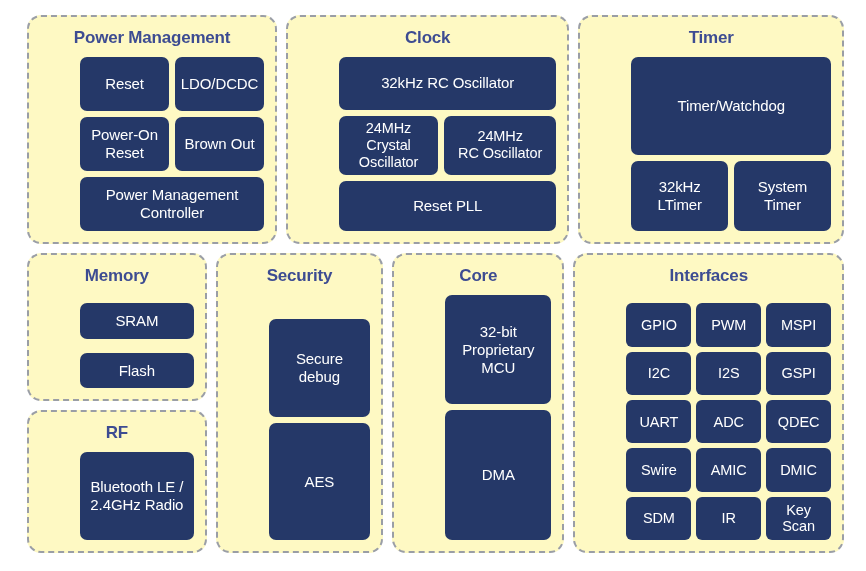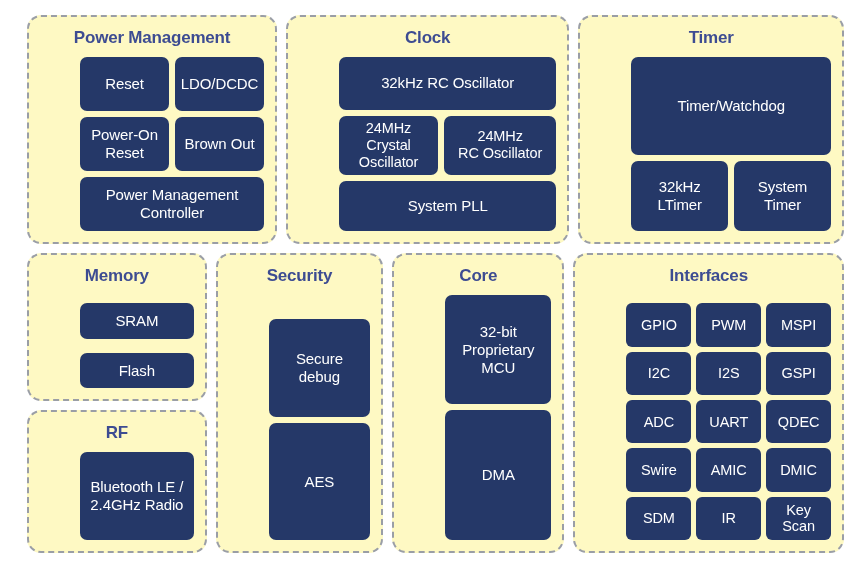--- a/index.html
+++ b/index.html
@@ -157,21 +157,21 @@
           <div class="blk">32kHz RC Oscillator</div>
         </div>
         <div class="brow">
           <div class="blk sm blk-xtal">24MHz
 Crystal
 Oscillator</div>
           <div class="blk sm blk-rcosc">24MHz
 RC Oscillator</div>
         </div>
         <div class="brow">
-          <div class="blk">System PLL</div>
+          <div class="blk">Reset PLL</div>
         </div>
       </div>
     </div>
 
     <div class="panel" id="panel-timer">
       <div class="panel-title">Timer</div>
       <div class="panel-body">
         <div class="brow">
           <div class="blk">Timer/Watchdog</div>
         </div>
@@ -246,22 +246,22 @@
           <div class="blk">GPIO</div>
           <div class="blk">PWM</div>
           <div class="blk">MSPI</div>
         </div>
         <div class="brow">
           <div class="blk">I2C</div>
           <div class="blk">I2S</div>
           <div class="blk">GSPI</div>
         </div>
         <div class="brow">
+          <div class="blk">UART</div>
           <div class="blk">ADC</div>
-          <div class="blk">UART</div>
           <div class="blk">QDEC</div>
         </div>
         <div class="brow">
           <div class="blk">Swire</div>
           <div class="blk">AMIC</div>
           <div class="blk">DMIC</div>
         </div>
         <div class="brow">
           <div class="blk">SDM</div>
           <div class="blk">IR</div>

